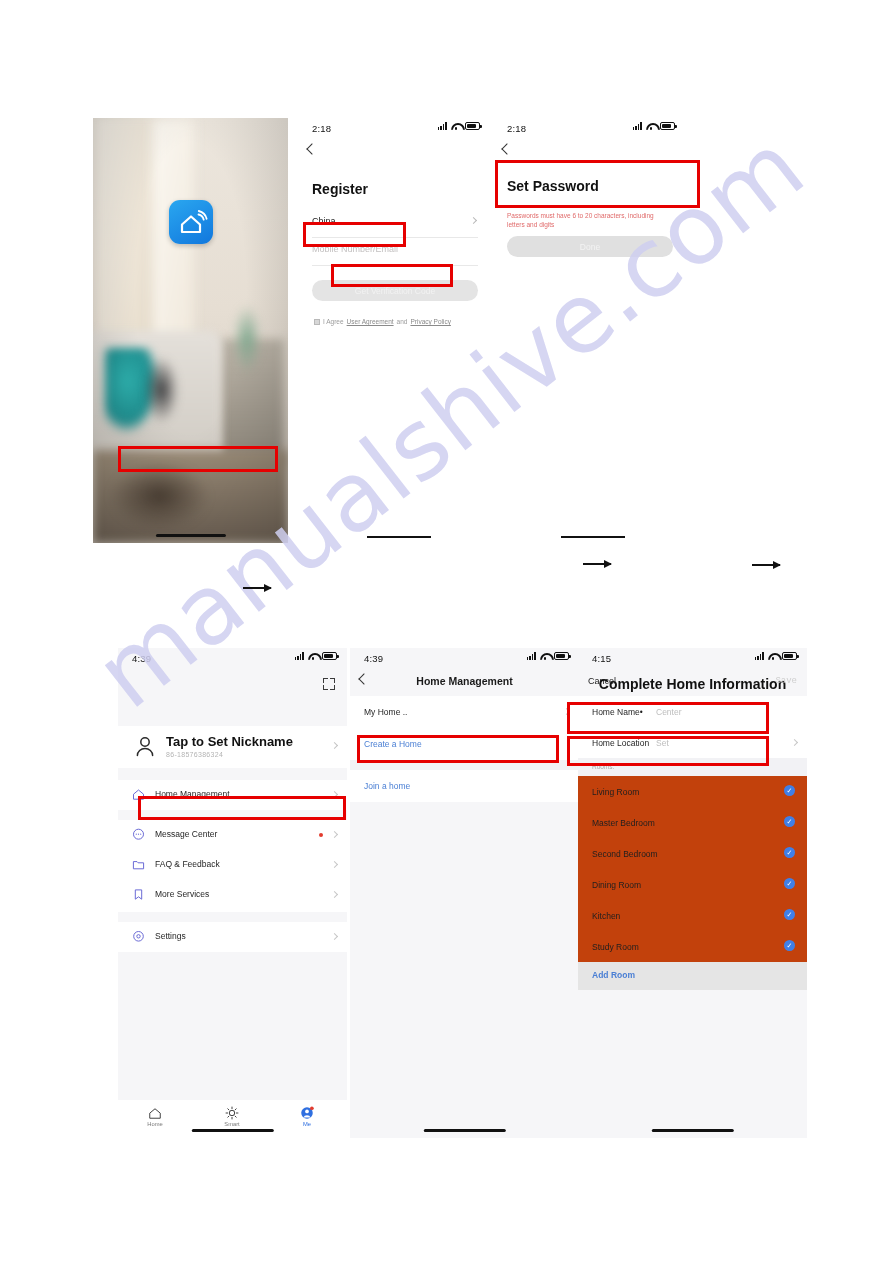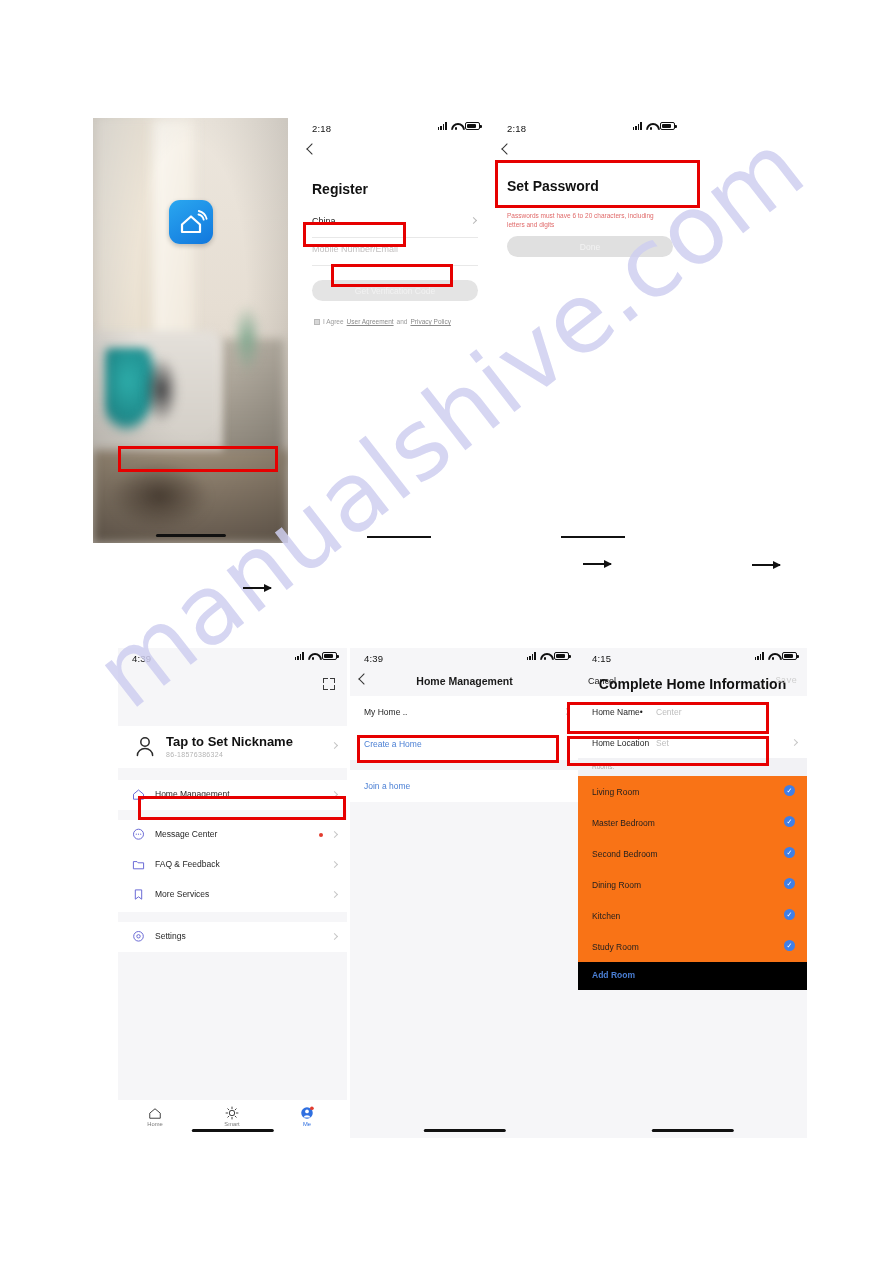--- a/index.html
+++ b/index.html
@@ -214,27 +214,27 @@
   .chi-nav .ttl { position:absolute; left:0;right:0; top:6px; text-align:center; font-size:14px; font-weight:700; color:#111; }
   .chi-nav .save { position:absolute; right:10px; top:6px; font-size:9px; color:#cfcfcf;font-family:Liberation Mono, monospace; }
   .chi-body { position:absolute; left:0; right:0; top:48px; background:#fff; }
   .chi-row { position:relative; height:31px; background:#fff; }
   .chi-row .k { position:absolute; left:14px; top:11px; font-size:8.5px; color:#1f1f1f; }
   .chi-row .v { position:absolute; left:78px; top:11px; font-size:8.5px; color:#bdbdbd; }
   .chi-row .chev { position:absolute; right:10px; top:13px; width:5px;height:5px;
     border-top:1px solid #c6c6c6; border-right:1px solid #c6c6c6; transform:rotate(45deg); }
   .rooms-head { height:18px; background:#f2f2f5; position:relative; }
   .rooms-head span { position:absolute; left:14px; top:5px; font-size:6.5px; color:#a9a9a9; }
-  .room-row { position:relative; height:31px; background:#f97316; }
+  .room-row { position:relative; height:31px; background:#c2410c; }
   .room-row .rn { position:absolute; left:14px; top:11px; font-size:8.5px; color:#1f1f1f; }
   .room-row .check {
     position:absolute; right:12px; top:9px; width:11px;height:11px; border-radius:50%;
     background:#3f7fe8; color:#fff; font-size:7px; display:flex; align-items:center; justify-content:center;
   }
-  .addroom { position:relative; height:28px; background:#000000; }
+  .addroom { position:relative; height:28px; background:#e5e5e5; }
   .addroom span { position:absolute; left:14px; top:8px; font-size:8.5px; color:#4a7fd4; font-weight:600; }
 
   
   .hl { position:absolute; border:3px solid #e60000; z-index:9; pointer-events:none; }
 
   
   .flowline { position:absolute; height:2px; background:#111; z-index:7; }
   .arrow { position:absolute; z-index:7; height:2px; background:#111; }
   .arrow::after {
     content:""; position:absolute; right:-1px; top:-3.5px;

